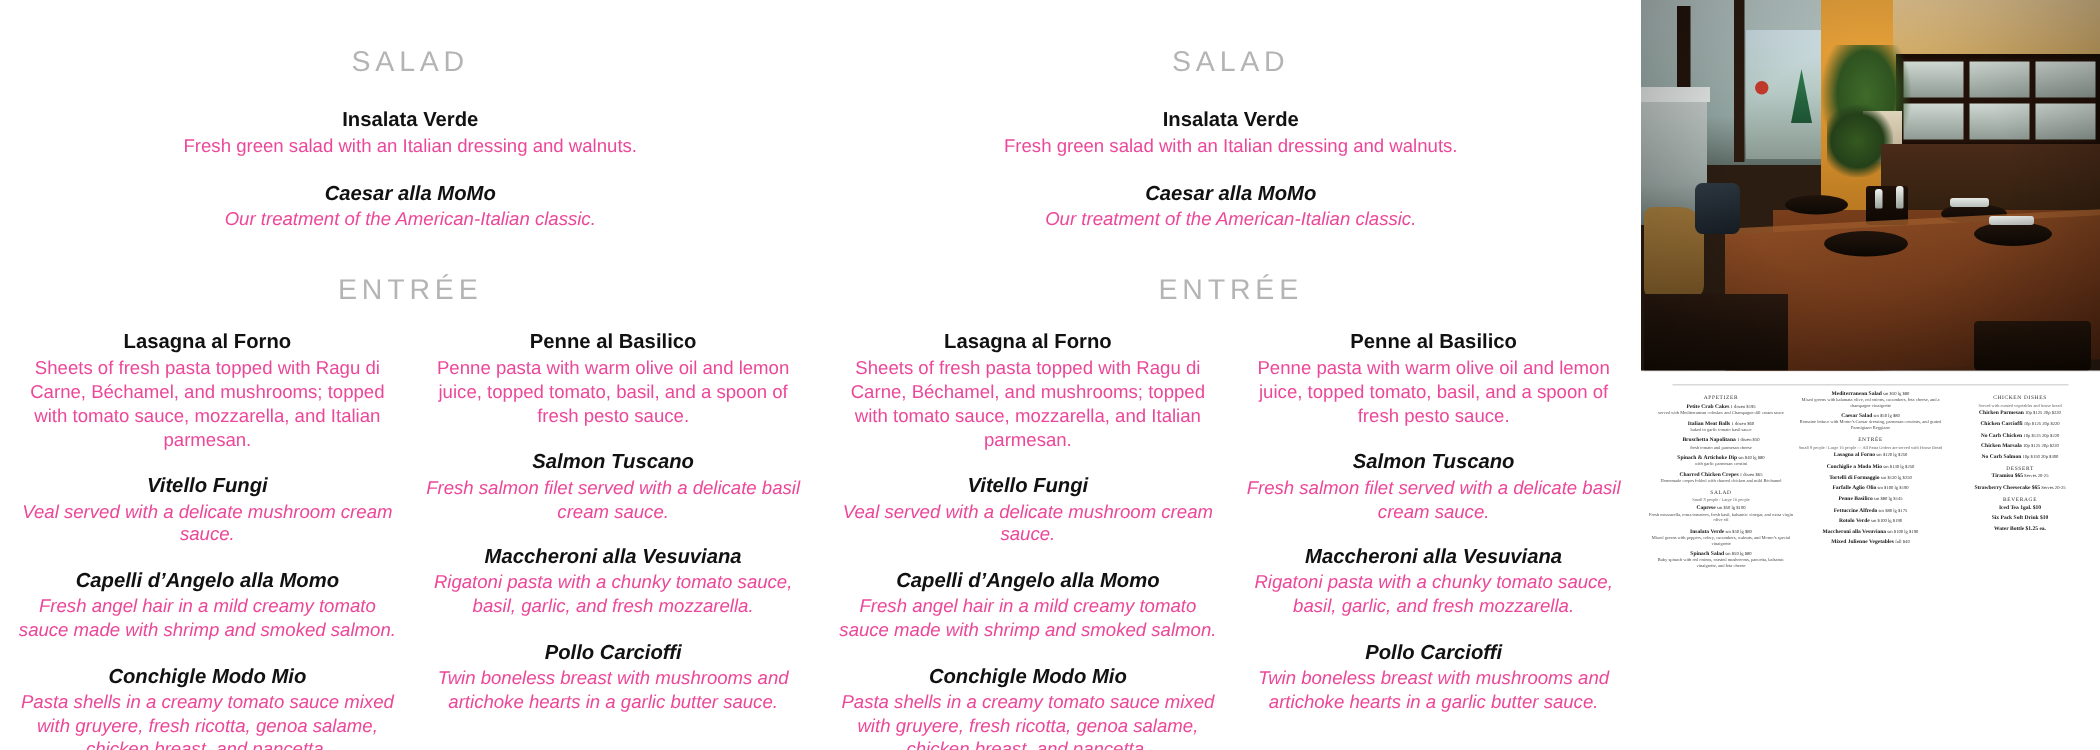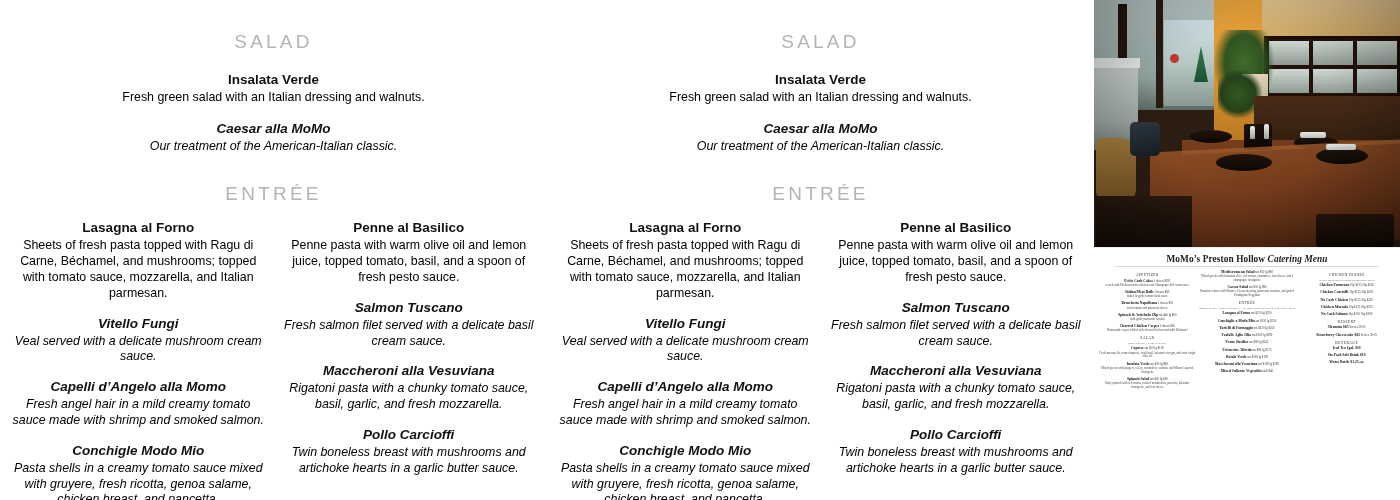--- a/index.html
+++ b/index.html
@@ -61,21 +61,21 @@
 
   .dish-name {
     font-weight: bold;
     font-size: 13.5px;
     line-height: 1.32;
     color: #111111;
   }
   .dish-desc {
     font-size: 12.4px;
     line-height: 1.28;
-    color: #000000;
+    color: #ec4899;
     margin-top: 1px;
   }
 
   
   .entree-cols {
     display: flex;
     margin-top: 16px;
     padding: 0 10px;
     box-sizing: border-box;
     gap: 14px;
@@ -450,21 +450,20 @@
       <div class="ph ph-plate" style="left:222px; top:148px; width:52px; height:16px;"></div>
       <div class="ph ph-napkin" style="left:232px; top:144px; width:30px; height:6px;"></div>
       <div class="ph ph-pillow"></div>
       <div class="ph ph-bag"></div>
       <div class="ph ph-chairback"></div>
       <div class="ph ph-chair-r"></div>
       <div class="ph ph-vignette"></div>
     </div>
 
     <div class="catering">
-      <div class="catering-title"><span>MoMo’s Preston Hollow </span><i>Catering Menu</i></div>
       <div class="catering-rule"></div>
       <div class="catering-cols">
           <div class="cat-col">
             <div class="cat-sec">APPETIZER</div>
             <div class="cat-item">
               <div class="cat-item-name">Petite Crab Cakes<span class="pr"> 1 dozen $195</span></div>
               <div class="cat-item-desc">served with Mediterranean coleslaw and Champagne dill cream sauce</div>
             </div>
             <div class="cat-item">
               <div class="cat-item-name">Italian Meat Balls<span class="pr"> 1 dozen $60</span></div>

